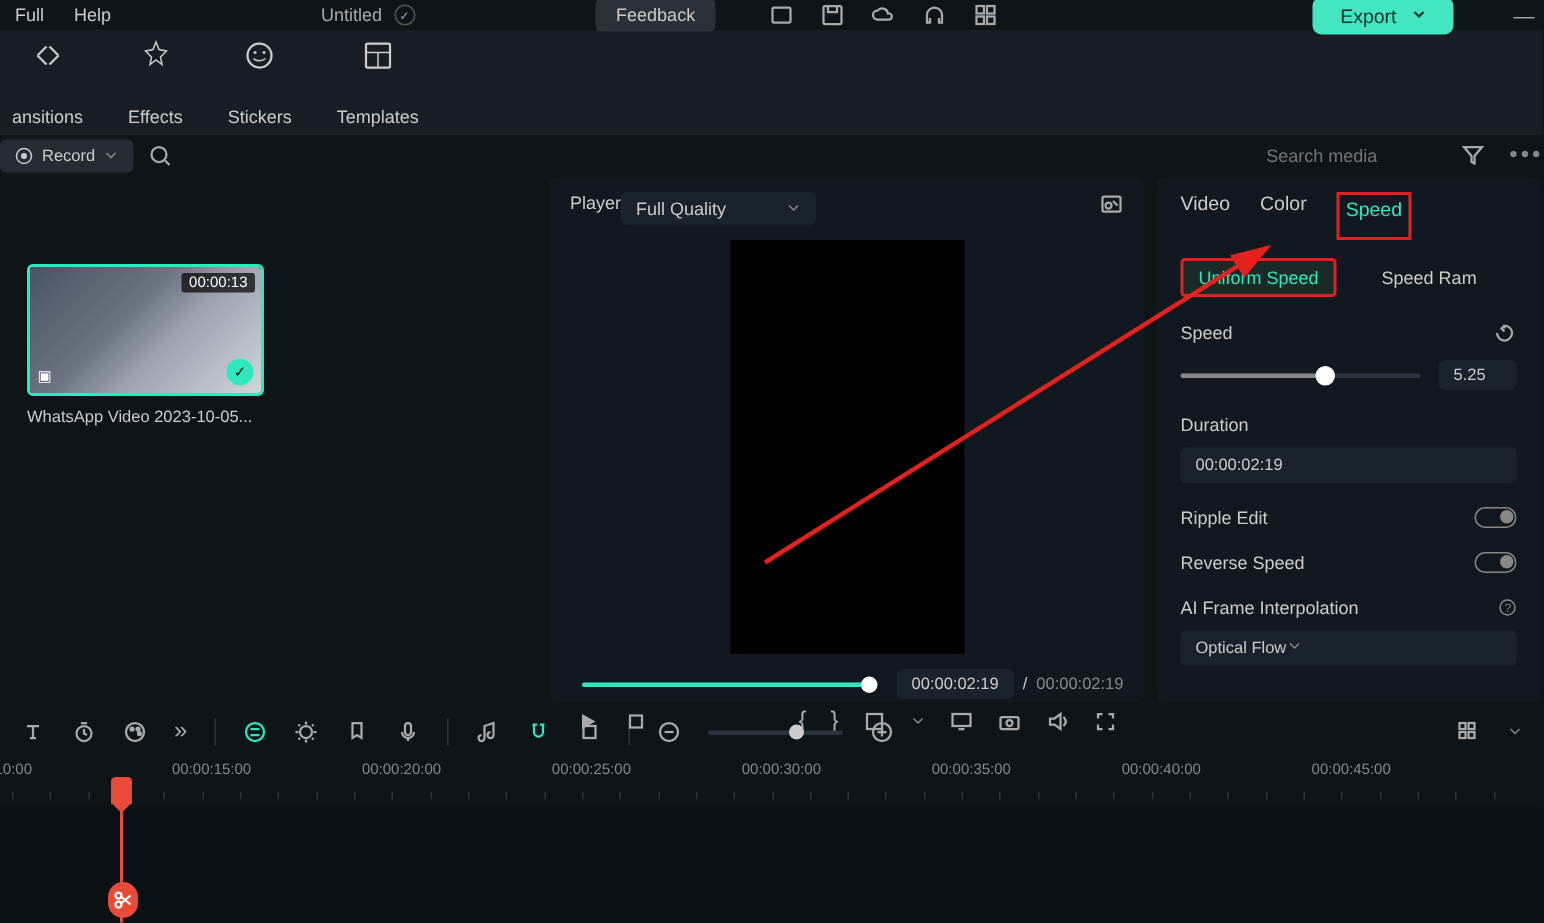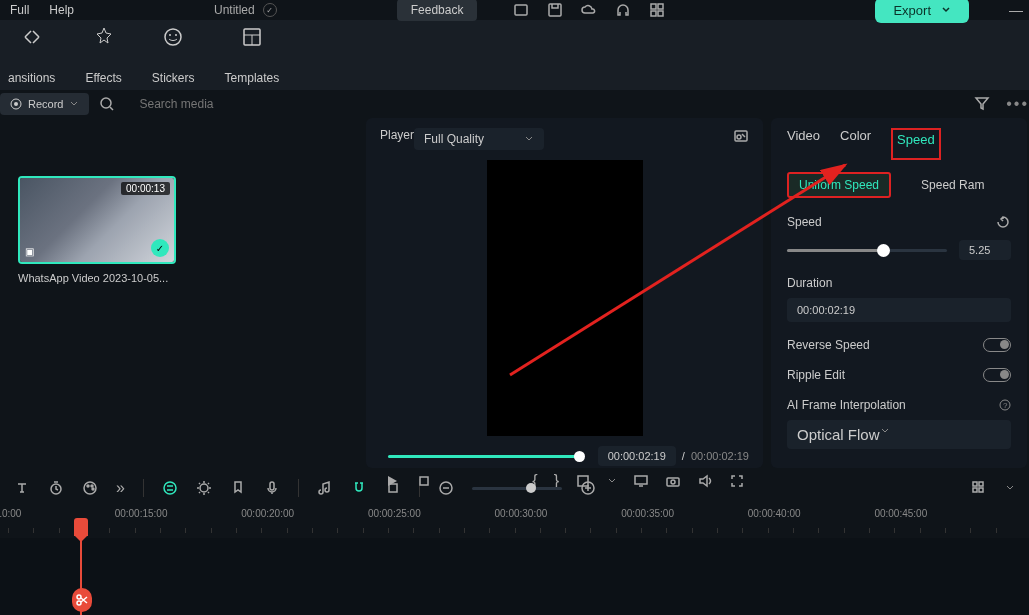--- a/index.html
+++ b/index.html
@@ -18,21 +18,21 @@
 .winctl span { color: #aaa; font-size: 14px; }
 
 
 .tabs { height: 70px; background: #181e25; display: flex; align-items: center; gap: 30px; padding: 0 8px; }
 .tab { display: flex; flex-direction: column; align-items: center; gap: 23px; font-size: 12px; color: #ccc; cursor: pointer; }
 .tab svg { fill: #ccc; }
 
 
 .mediabar { height: 28px; display: flex; align-items: center; padding: 6px 0; gap: 10px; }
 .record-btn { background: #252c34; padding: 5px 10px; border-radius: 4px; font-size: 11px; color: #ccc; display: flex; align-items: center; gap: 6px; }
-.search-box { flex: 1; display: flex; align-items: center; gap: 24px; color: #888; font-size: 12px; }
+.search-box { flex: 1; display: flex; align-items: center; gap: 24px; color: #888; font-size: 12px; justify-content: space-between; }
 .search-box input { background: transparent; border: none; color: #ccc; font-size: 12px; outline: none; width: 120px; }
 .mediabar-icons { display: flex; gap: 16px; color: #888; }
 
 
 .main { display: flex; height: 350px; }
 .media-panel { width: 362px; background: #0f1419; padding: 10px 18px; }
 .clip-thumb { width: 158px; height: 88px; border: 2px solid #30e8bd; border-radius: 4px; position: relative; background: #14532d; margin-top: 48px; overflow: hidden;}
 .clip-thumb .dur { position: absolute; top: 4px; right: 4px; background: rgba(0,0,0,0.7); color: #fff; font-size: 10px; padding: 1px 5px; border-radius: 2px; }
 .clip-thumb .check { position: absolute; bottom: 5px; right: 5px; width: 18px; height: 18px; background: #30e8bd; border-radius: 50%; display: flex; align-items: center; justify-content: center; color: #000; font-size: 10px; }
 .clip-thumb .vidicon { position: absolute; bottom: 5px; left: 5px; color: #fff; font-size: 10px; }
@@ -68,21 +68,21 @@
 .field-head { display: flex; justify-content: space-between; align-items: center; font-size: 12px; color: #ccc; }
 .slider-row { display: flex; align-items: center; gap: 12px; margin-top: 10px;}
 .slider { flex: 1; height: 3px; background: #2a3440; border-radius: 2px; position: relative; }
 .slider .fill { position: absolute; left: 0; top: 0; height: 100%; width: 60%; background: #888; border-radius: 2px;}
 .slider .knob { position: absolute; left: 60%; top: -5px; width: 13px; height: 13px; background: #fff; border-radius: 50%; margin-left: -6px;}
 .slider-val { background: #1a222b; padding: 4px 10px; border-radius: 4px; font-size: 11px; color: #ccc; width: 52px; text-align: left;}
 .dur-input { background: #1a222b; padding: 6px 10px; border-radius: 4px; font-size: 11px; color: #ccc; width: 100%; margin-top: 8px;}
 .toggle-row { display: flex; justify-content: space-between; align-items: center; margin-top: 16px; font-size: 12px;}
 .toggle { width: 28px; height: 14px; border: 1.5px solid #888; border-radius: 8px; position: relative; }
 .toggle .knob { position: absolute; right: 1px; top: 1px; width: 9px; height: 9px; background: #888; border-radius: 50%;}
-.select-box { background: #1a222b; padding: 6px 10px; border-radius: 4px; font-size: 15px; color: #ccc; display: flex; margin-top: 8px;}
+.select-box { background: #1a222b; padding: 6px 10px; border-radius: 4px; font-size: 11px; color: #ccc; display: flex; margin-top: 8px;}
 
 
 .timeline { background: #0f1419; height: 155px; }
 .tl-toolbar { height: 40px; display: flex; align-items: center; gap: 18px; padding: 0 14px; }
 .tl-toolbar .sep { width: 1px; height: 18px; background: #333; }
 .tl-toolbar .active { color: #30e8bd; }
 .zoom-slider { width: 90px; height: 3px; background: #2a3440; border-radius: 2px; position: relative; }
 .zoom-slider .knob { position: absolute; left: 60%; top: -4px; width: 10px; height: 10px; background: #ccc; border-radius: 50%;}
 .tl-ruler { height: 30px; position: relative; display: flex; padding: 0 8px; font-size: 10px; color: #888;}
 .tl-ruler .mark { flex: 1; position: relative; }
@@ -301,27 +301,27 @@
         <span class="slider-val">5.25</span>
       </div>
     </div>
     <div class="field">
       <div class="field-head">
           <span>Duration</span>
         </div>
       <div class="dur-input">00:00:02:19</div>
     </div>
     <div class="toggle-row">
-      <span>Reverse Speed</span>
+      <span>Ripple Edit</span>
       <span class="toggle">
           <span class="knob"></span>
         </span>
     </div>
     <div class="toggle-row">
-      <span>Ripple Edit</span>
+      <span>Reverse Speed</span>
       <span class="toggle">
           <span class="knob"></span>
         </span>
     </div>
     <div class="field">
       <div class="field-head">
         <span>AI Frame Interpolation</span>
         <svg width="12" height="12" style="stroke:#888;fill:none">
             <circle cx="6" cy="6" r="5"></circle>
             <text x="4" y="9" font-size="8" fill="#888" stroke="none">?</text>

